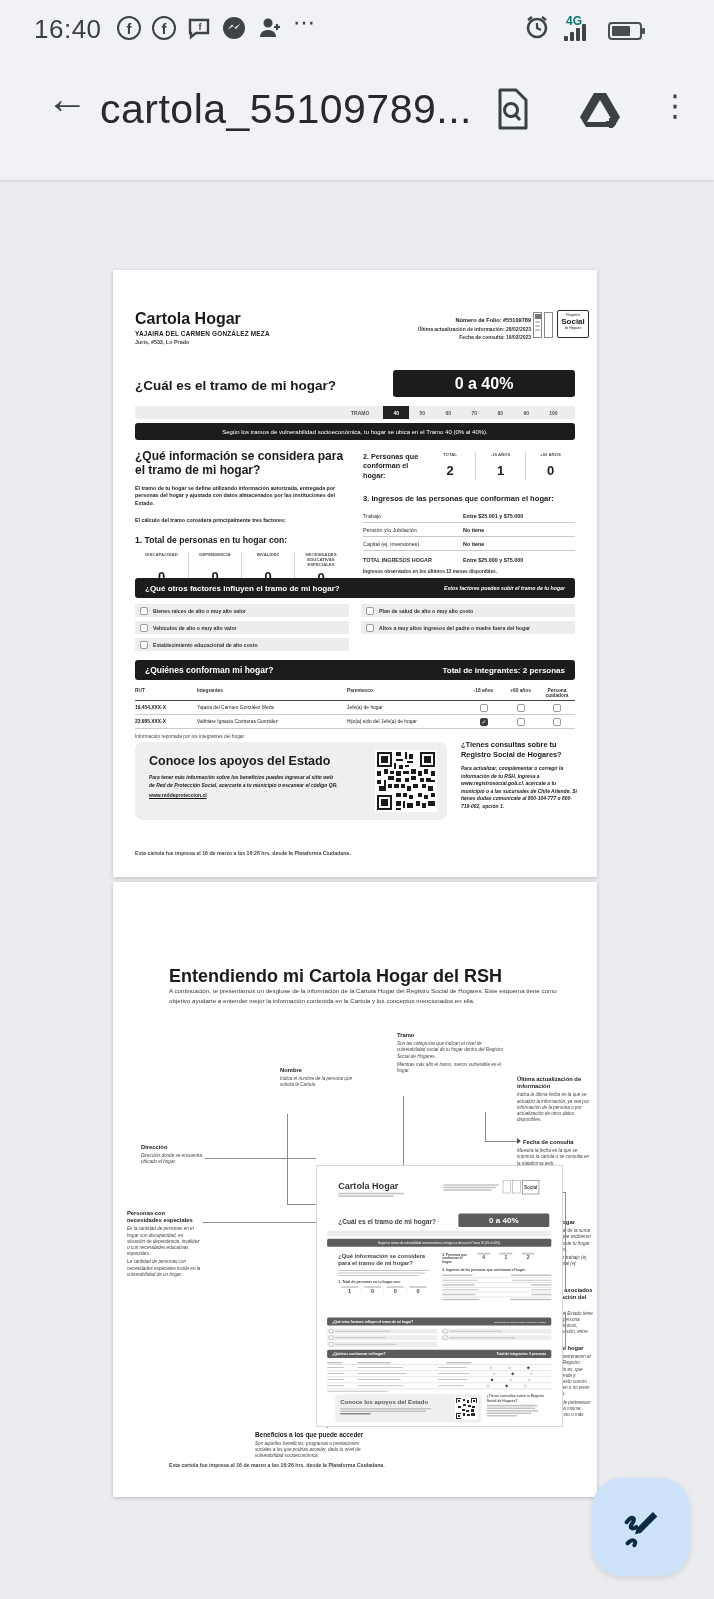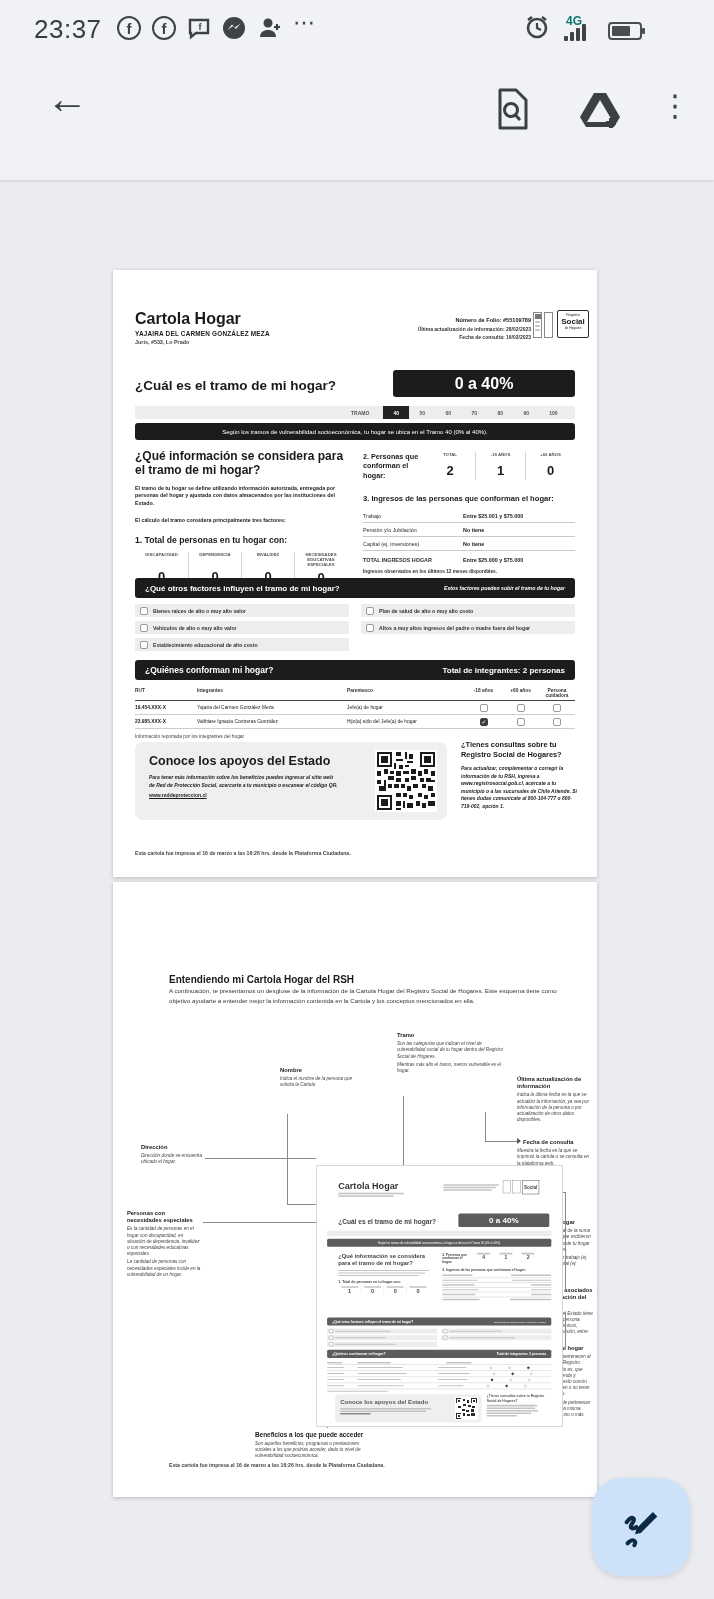--- a/index.html
+++ b/index.html
@@ -85,21 +85,21 @@
          display:flex; align-items:center; justify-content:center; box-shadow:0 2px 6px rgba(0,0,0,.12); }
 
   svg { display:block; }
 </style>
 </head>
 <body>
 
 <div id="screen">
 
   <div id="topbar">
-    <div class="clock">23:37</div>
+    <div class="clock">16:40</div>
     <div class="sicon" style="left:117px">
         <div class="circ">f</div>
       </div>
     <div class="sicon" style="left:152px">
         <div class="circ">f</div>
       </div>
     <div class="sicon" style="left:187px">
       <svg width="24" height="24" viewBox="0 0 24 24">
           <path d="M3 4h18v13H9l-5 4v-4H3z" fill="none" stroke="#3f4246" stroke-width="2.4"></path>
           <text x="13" y="14" font-size="9" font-weight="bold" fill="#3f4246" text-anchor="middle">f</text>
@@ -132,20 +132,21 @@
       <i style="height:5px"></i>
         <i style="height:9px"></i>
         <i style="height:13px"></i>
         <i style="height:17px"></i>
     </div>
     <div class="battery" style="left:608px">
         <i></i>
       </div>
 
     <div class="back-arrow">←</div>
+    <div class="doc-title">cartola_55109789...</div>
 
     <div class="hicon" style="left:492px">
       <svg width="40" height="46" viewBox="0 0 40 46">
           <path d="M8 4h16l10 10v28H8z" fill="none" stroke="#3c4043" stroke-width="3" stroke-linejoin="round"></path>
           <circle cx="19" cy="24" r="6.5" fill="none" stroke="#3c4043" stroke-width="3"></circle>
           <path d="M23.5 29 28 34" stroke="#3c4043" stroke-width="3"></path>
         </svg>
     </div>
     <div class="hicon" style="left:578px; top:90px">
       <svg width="44" height="42" viewBox="0 0 44 42">
@@ -345,21 +346,21 @@
     </div>
     <div class="abs" style="left:348px; top:470px; width:116px;">
       <div class="b" style="font-size:7.4px; line-height:1.3;">¿Tienes consultas sobre tu Registro Social de Hogares?</div>
       <div class="b i" style="font-size:5px; line-height:1.5; margin-top:6px; color:#222;">Para actualizar, complementar o corregir la información de tu RSH, ingresa a www.registrosocial.gob.cl, acércate a tu municipio o a las sucursales de Chile Atiende. Si tienes dudas comunícate al 800-104-777 o 800-719-002, opción 1.</div>
     </div>
 
     <div class="abs b" style="left:22px; top:580px; font-size:5.2px; color:#444;">Esta cartola fue impresa el 16 de marzo a las 16:26 hrs. desde la Plataforma Ciudadana.</div>
   </div>
 
   <div class="page" id="page2">
-    <div class="abs b" style="left:56px; top:92px; font-size:10px;">Entendiendo mi Cartola Hogar del RSH</div>
+    <div class="abs b" style="left:56px; top:84px; font-size:18px;">Entendiendo mi Cartola Hogar del RSH</div>
     <div class="abs" style="left:56px; top:104px; width:392px; font-size:6.2px; line-height:1.6; color:#333;">A continuación, te presentamos un desglose de la información de la Cartola Hogar del Registro Social de Hogares.  Este esquema tiene como objetivo ayudarte a entender mejor la información contenida en la Cartola y los conceptos mencionados en ella.</div>
 
     <div class="abs" style="left:284px; top:150px; width:112px;">
       <div class="ann-title">Tramo</div>
       <div class="ann-text">Son las categorías que indican el nivel de vulnerabilidad social de tu hogar dentro del Registro Social de Hogares.</div>
       <div class="ann-text">Mientras más alto el tramo, menos vulnerable es el hogar.</div>
     </div>
     <div class="abs" style="left:167px; top:185px; width:78px;">
       <div class="ann-title">Nombre</div>
       <div class="ann-text">Indica el nombre de la persona que solicita la Cartola</div>

